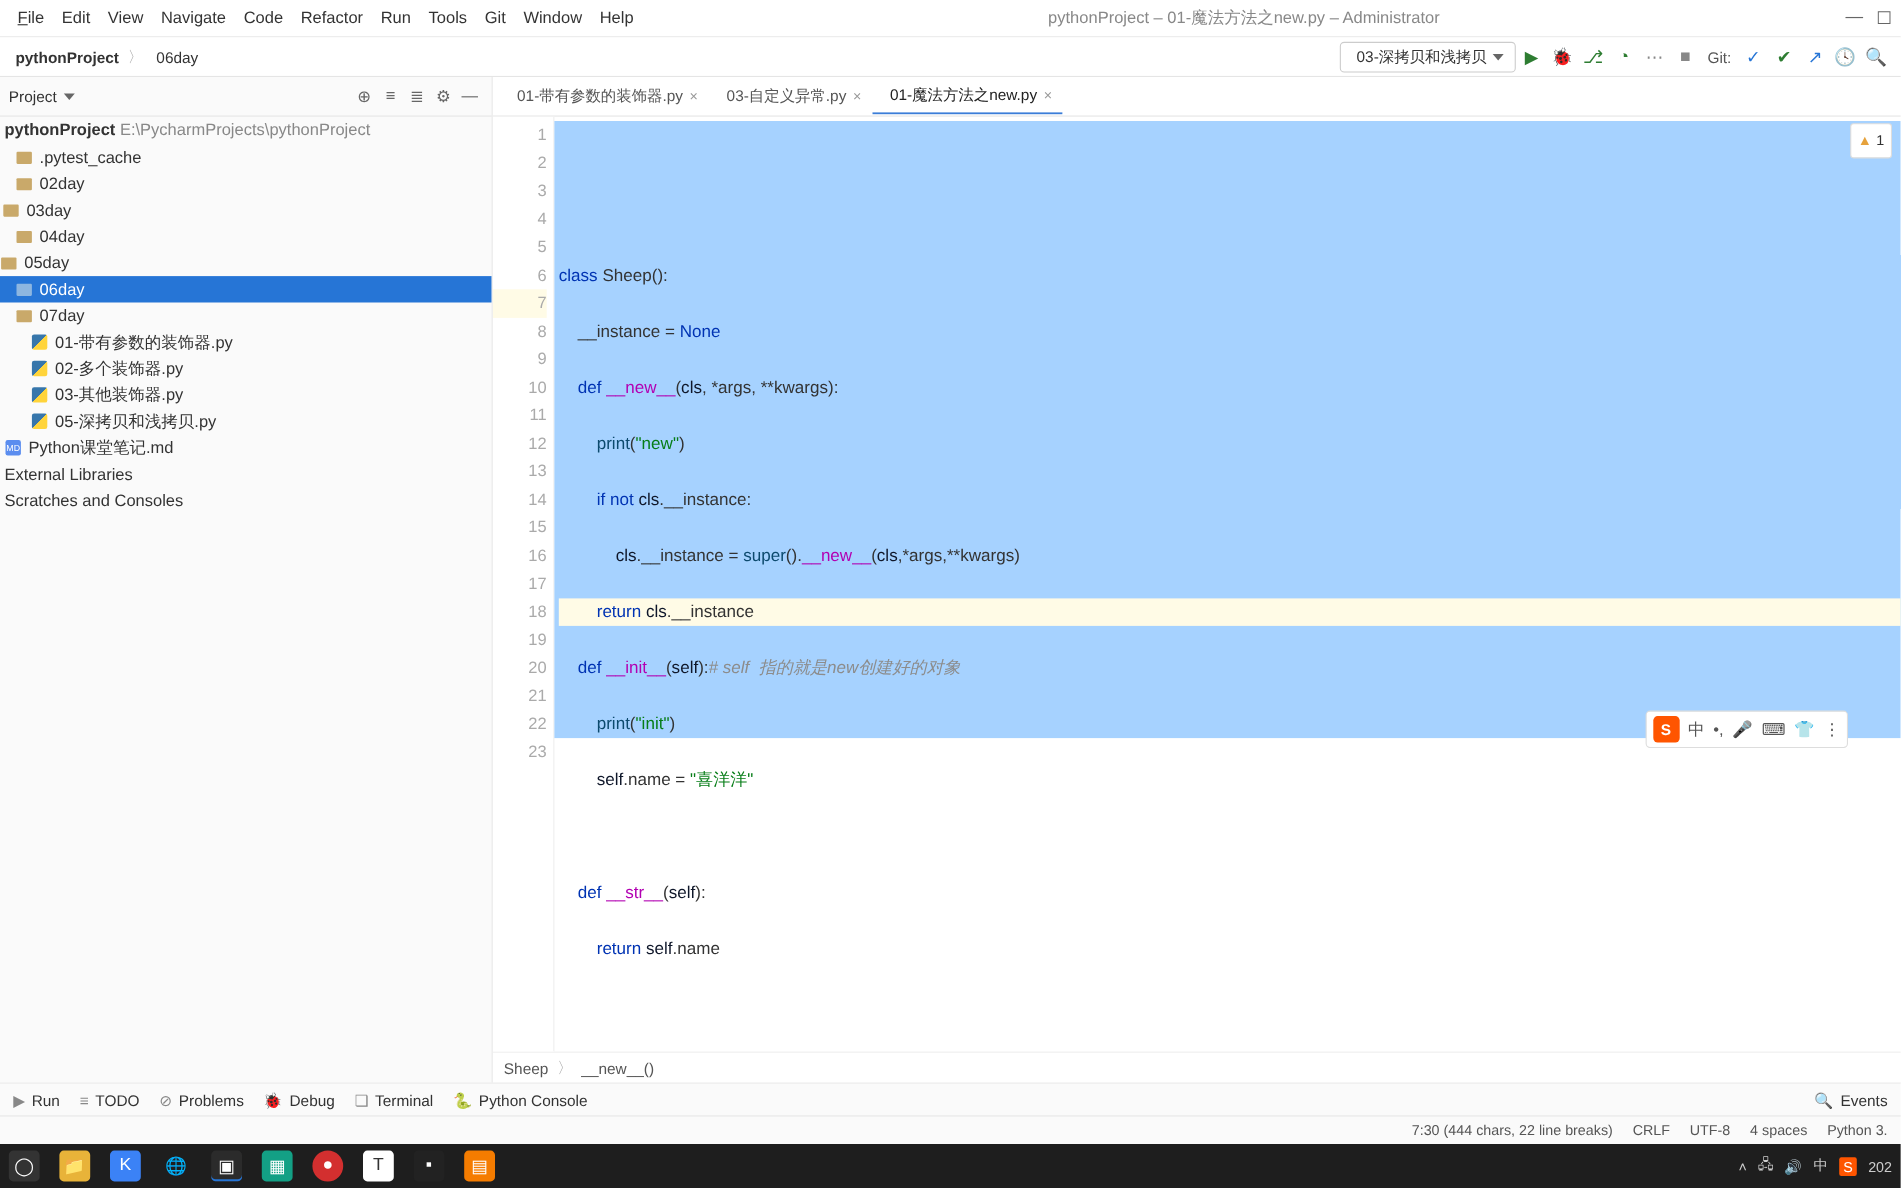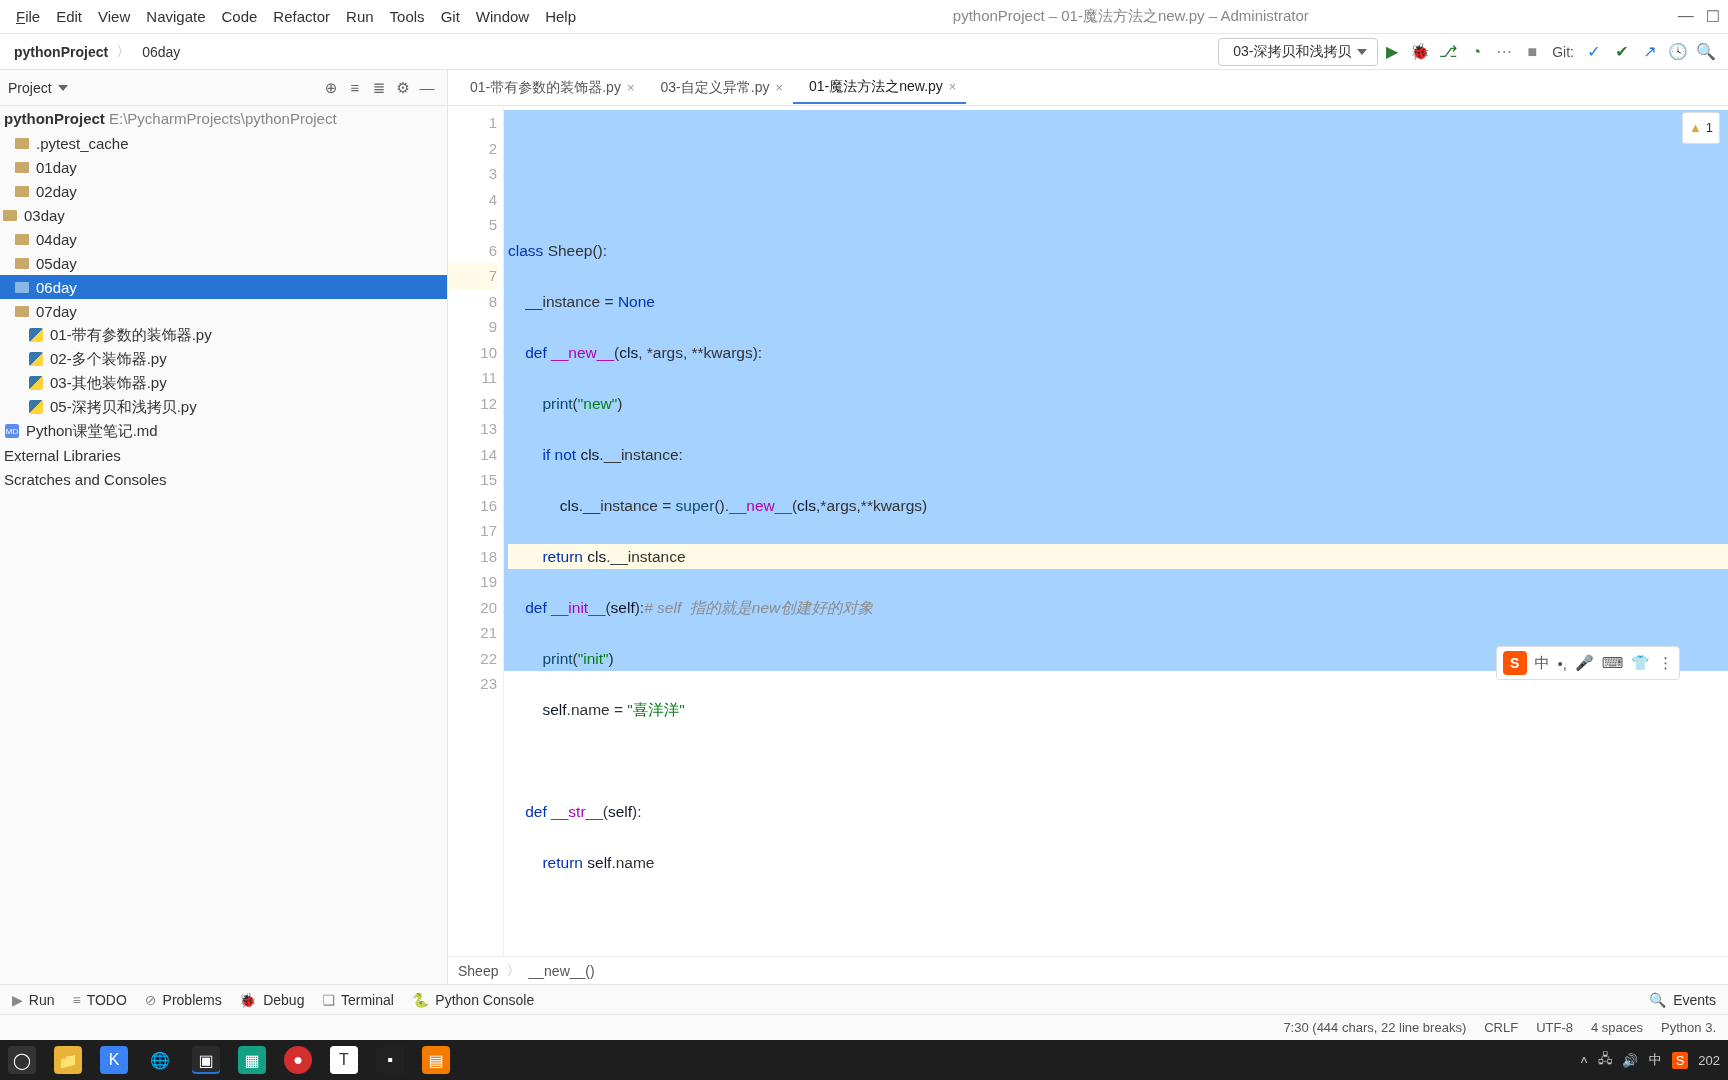--- a/index.html
+++ b/index.html
@@ -149,41 +149,35 @@
       <div class="tree-row" style="padding-left:14px">
           <span class="fic">
             <span class="folder-ic"></span>
           </span>
           <span>.pytest_cache</span>
         </div>
       <div class="tree-row" style="padding-left:14px">
           <span class="fic">
             <span class="folder-ic"></span>
           </span>
-          <span>01day</span>
+          <span>02day</span>
+        </div>
+      <div class="tree-row" style="padding-left:2px">
+          <span class="fic">
+            <span class="folder-ic"></span>
+          </span>
+          <span>03day</span>
         </div>
       <div class="tree-row" style="padding-left:14px">
           <span class="fic">
             <span class="folder-ic"></span>
           </span>
-          <span>02day</span>
-        </div>
-      <div class="tree-row" style="padding-left:2px">
-          <span class="fic">
-            <span class="folder-ic"></span>
-          </span>
-          <span>03day</span>
-        </div>
-      <div class="tree-row" style="padding-left:14px">
-          <span class="fic">
-            <span class="folder-ic"></span>
-          </span>
           <span>04day</span>
         </div>
-      <div class="tree-row" style="padding-left:14px">
+      <div class="tree-row" style="padding-left:0">
           <span class="fic">
             <span class="folder-ic"></span>
           </span>
           <span>05day</span>
         </div>
       <div class="tree-row selected" style="padding-left:14px">
           <span class="fic">
             <span class="folder-ic sel"></span>
           </span>
           <span>06day</span>

